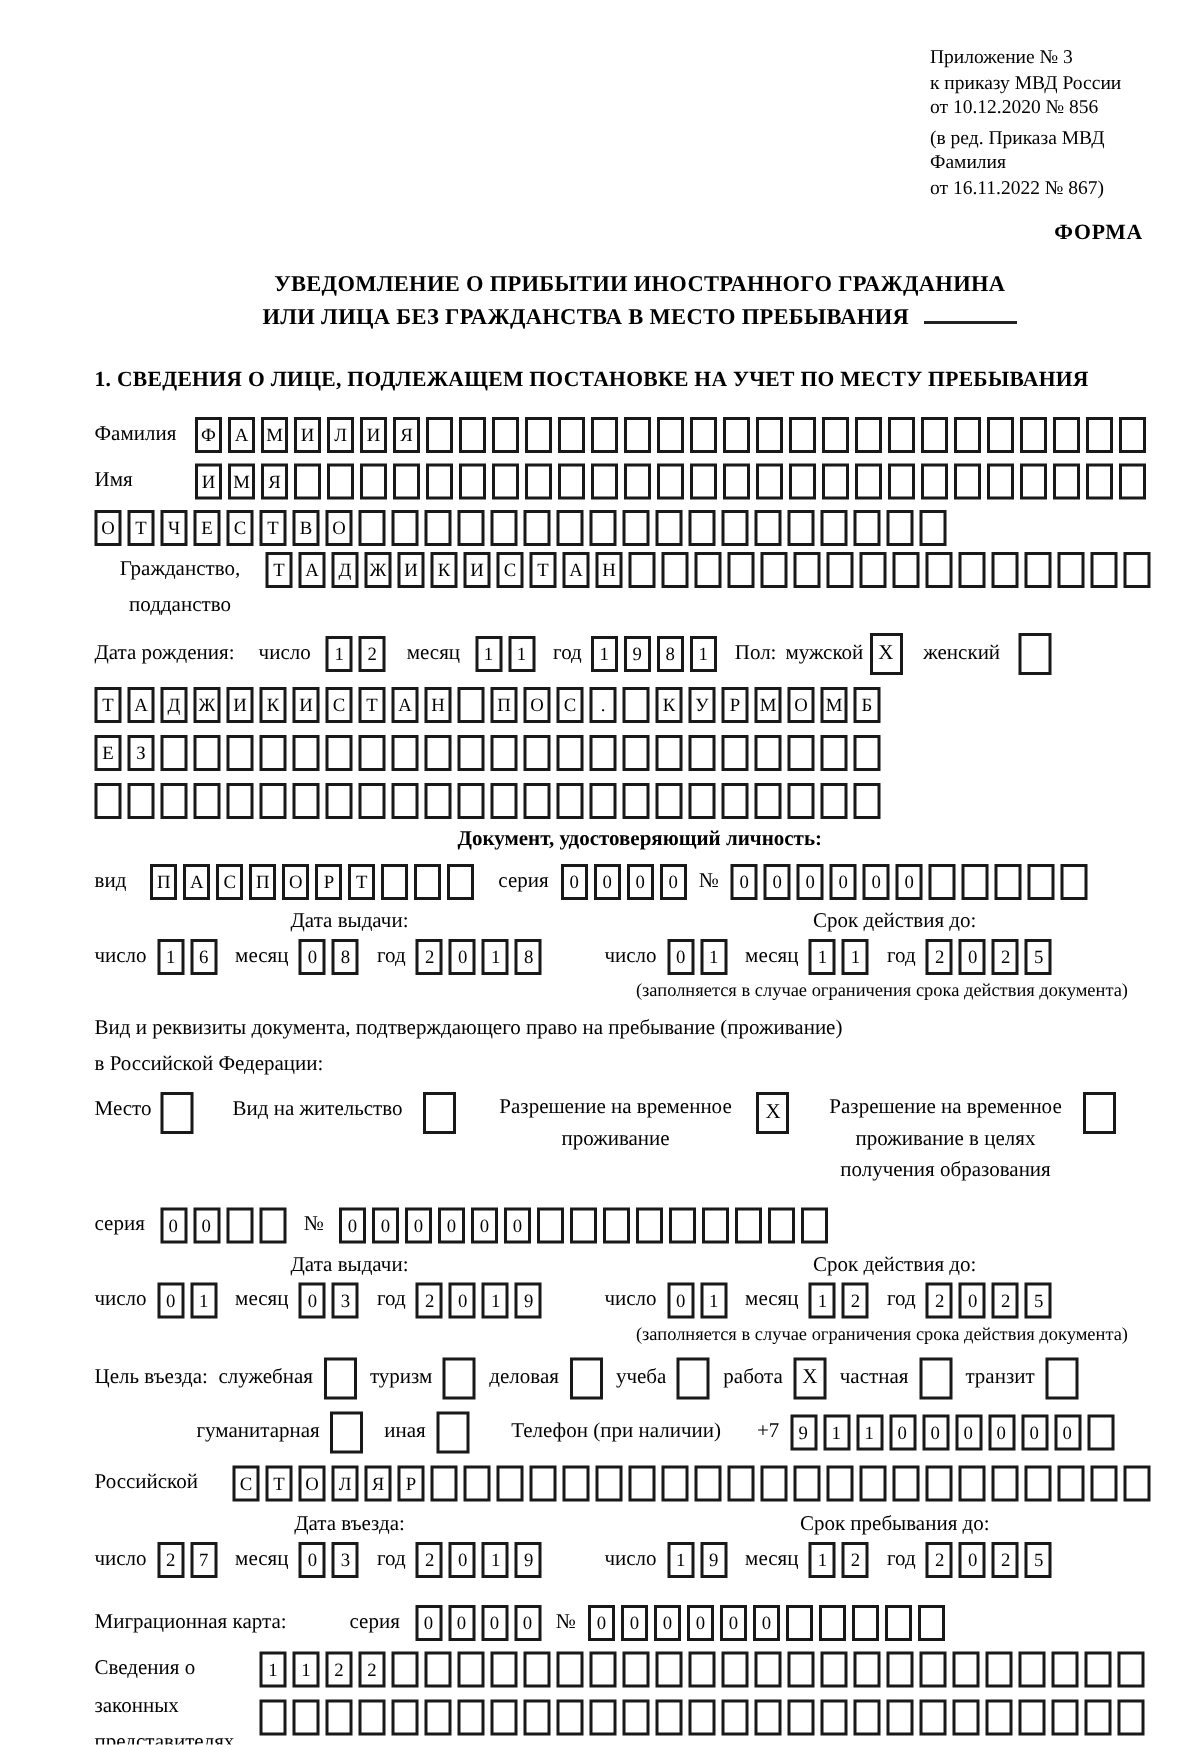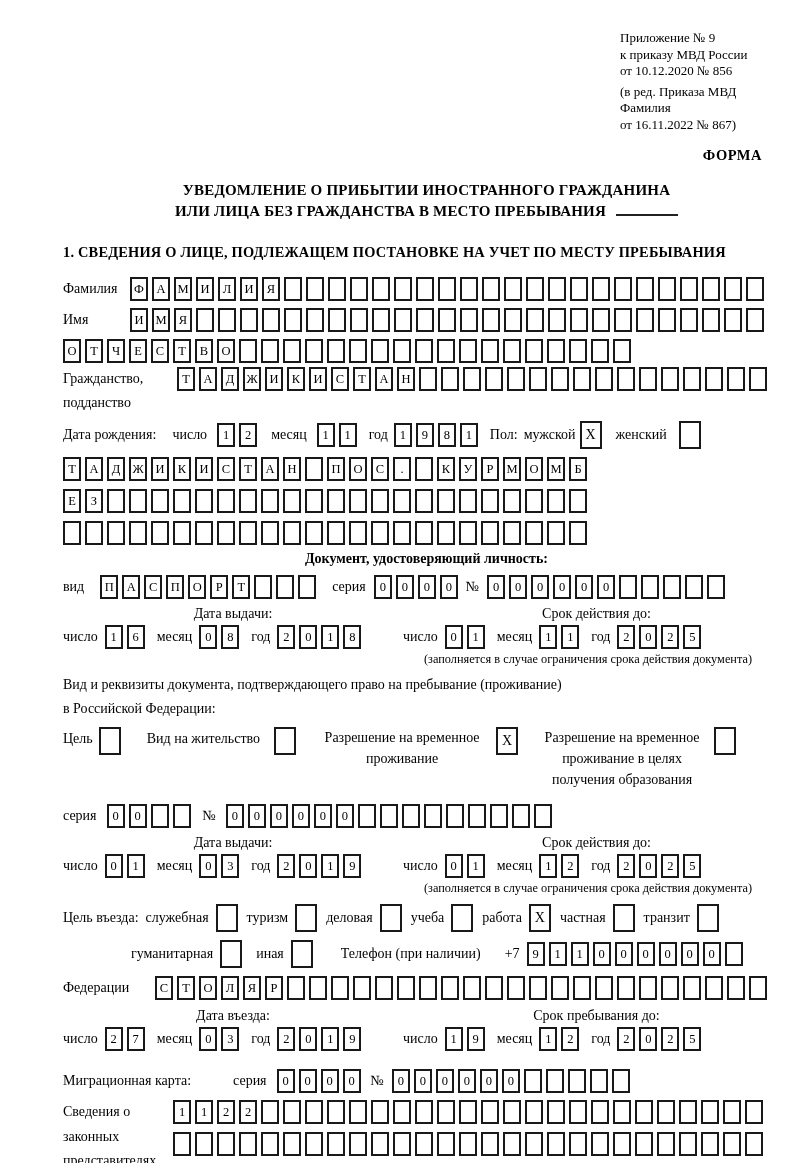--- a/index.html
+++ b/index.html
@@ -20,21 +20,21 @@
   .lbl2{line-height:24px;}
   .cells{display:inline-flex;gap:4px;flex-wrap:nowrap;}
   .cell{
     width:14px;height:20px;border:2px solid #191919;flex:0 0 auto;
     display:inline-flex;align-items:center;justify-content:center;
     font-size:12.5px;line-height:20px;background:#fff;
   }
   .cb .cell{width:18px;height:24px;font-size:14px;}
   .w67{width:67px;flex:0 0 67px;}
   .w142{width:142px;flex:0 0 142px;}
-  .w114{width:114px;flex:0 0 114px;}
+  .w114{width:114px;flex:0 0 114px;align-items:center;}
   .w110{width:110px;flex:0 0 110px;}
   .w92{width:92px;flex:0 0 92px;}
   .stack{display:flex;flex-direction:column;}
   .mb8{margin-bottom:8px;}
   .center-bold{text-align:center;font-weight:bold;font-size:14px;margin:6px 0 8px 0;}
   .dates-head{display:flex;margin-top:4px;}
   .dates-head .dh-l{width:340px;text-align:center;}
   .dates-head .dh-r{flex:1;text-align:center;}
   .dates{display:flex;margin-top:3px;}
   .dates .d-l{width:340px;display:flex;align-items:center;}
@@ -48,21 +48,21 @@
   .visa-row .opt-lbl-c{line-height:21px;text-align:center;}
   .visa-row .cb{margin:0 6px;}
   .purpose{display:flex;align-items:center;flex-wrap:nowrap;margin-bottom:8px;}
   .purpose .lbl{margin-right:7px;}
   .purpose .cb{margin-right:9px;}
 </style>
 </head>
 <body>
 
 <div class="hdr-block">
-  <div>Приложение № 9</div>
+  <div>Приложение № 3</div>
   <div>к приказу МВД России</div>
   <div>от 10.12.2020 № 856</div>
   <div class="gap"></div>
   <div>(в ред. Приказа МВД Фамилия</div>
   <div>от 16.11.2022 № 867)</div>
 </div>
 <div class="forma">ФОРМА</div>
 
 <div class="title">
   <div>УВЕДОМЛЕНИЕ О ПРИБЫТИИ ИНОСТРАННОГО ГРАЖДАНИНА</div>
@@ -403,21 +403,21 @@
         <span class="cell">5</span>
       </span>
   </span>
 </div>
 <div class="smallnote" style="padding-right:38px;">(заполняется в случае ограничения срока действия документа)</div>
 
 <div class="intro" style="margin-top:6px;">Вид и реквизиты документа, подтверждающего право на пребывание (проживание)</div>
 <div class="intro">в Российской Федерации:</div>
 
 <div class="visa-row">
-  <span class="opt-lbl">Цель</span>
+  <span class="opt-lbl">Место</span>
   <span class="cells cb" style="margin-right:26px;">
       <span class="cell">&nbsp;</span>
     </span>
   <span class="opt-lbl">Вид на жительство</span>
   <span class="cells cb" style="margin-left:14px;margin-right:18px;">
       <span class="cell">&nbsp;</span>
     </span>
   <span class="opt-lbl-c" style="width:176px;flex:0 0 176px;">Разрешение на временное проживание</span>
   <span class="cells cb" style="margin-right:18px;">
       <span class="cell">X</span>
@@ -553,21 +553,21 @@
       <span class="cell">0</span>
       <span class="cell">0</span>
       <span class="cell">0</span>
       <span class="cell">0</span>
       <span class="cell">0</span>
       <span class="cell">&nbsp;</span>
     </span>
 </div>
 
 <div class="row" style="align-items:center;">
-  <span class="lbl w92">Федерации</span>
+  <span class="lbl w92">Российской</span>
   <span class="cells">
       <span class="cell">С</span>
       <span class="cell">Т</span>
       <span class="cell">О</span>
       <span class="cell">Л</span>
       <span class="cell">Я</span>
       <span class="cell">Р</span>
       <span class="cell">&nbsp;</span>
       <span class="cell">&nbsp;</span>
       <span class="cell">&nbsp;</span>

